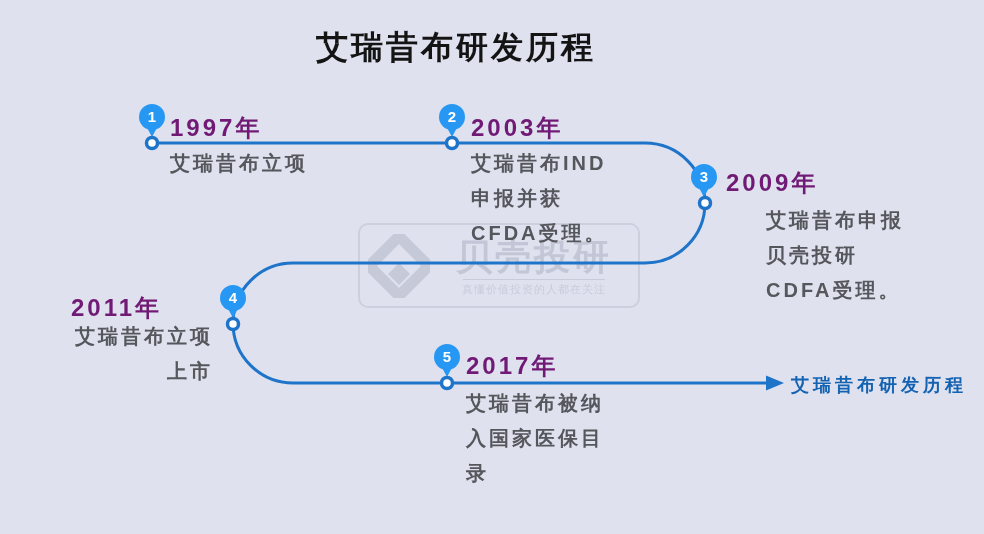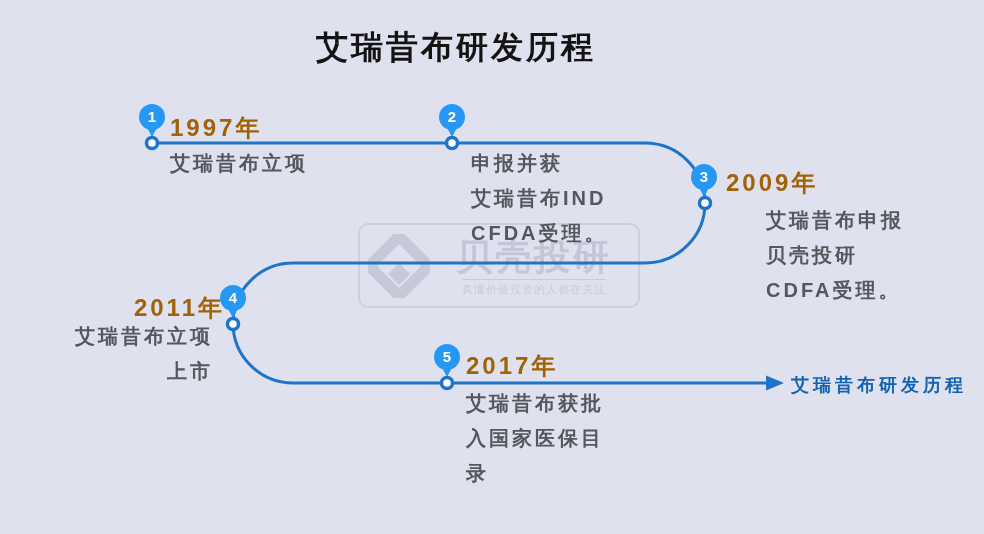--- a/index.html
+++ b/index.html
@@ -13,21 +13,21 @@
 
   .title{
     position:absolute;left:0;top:26px;width:912px;
     text-align:center;
     font-size:32px;font-weight:800;color:#141414;letter-spacing:3px;
   }
 
   .year{
     position:absolute;
     font-size:24px;font-weight:800;letter-spacing:3px;
-    color:#a16207;white-space:nowrap;
+    color:#701a75;white-space:nowrap;
   }
   .desc{
     position:absolute;
     font-size:20px;font-weight:700;letter-spacing:3px;
     color:#56575c;line-height:35px;white-space:nowrap;
   }
   .right-align{text-align:right;}
 
   .end-label{
     position:absolute;left:791px;top:373px;
@@ -114,42 +114,43 @@
   </svg>
 
   <div class="text-layer">
     <div class="title">艾瑞昔布研发历程</div>
 
     <div class="year" style="left:170px;top:112px;">1997年</div>
     <div class="desc" style="left:170px;top:146px;text-align:right;">
       <div>艾瑞昔布立项</div>
     </div>
 
+    <div class="year" style="left:471px;top:112px;">2003年</div>
     <div class="desc" style="left:471px;top:146px;">
+      <div>艾瑞昔布IND</div>
       <div>申报并获</div>
-      <div>艾瑞昔布IND</div>
       <div>CFDA受理。</div>
     </div>
 
     <div class="year" style="left:726px;top:167px;">2009年</div>
     <div class="desc" style="left:726px;top:203px;margin-left:40px;">
       <div>艾瑞昔布申报</div>
       <div>贝壳投研</div>
       <div>CDFA受理。</div>
     </div>
 
-    <div class="year right-align" style="left:32px;top:292px;width:193px;">2011年</div>
+    <div class="year right-align" style="left:20px;top:292px;width:193px;text-align:center;">2011年</div>
     <div class="desc right-align" style="left:20px;top:319px;width:193px;">
       <div>艾瑞昔布立项</div>
       <div>上市</div>
     </div>
 
     <div class="year" style="left:466px;top:350px;">2017年</div>
     <div class="desc" style="left:466px;top:386px;">
-      <div>艾瑞昔布获批</div>
+      <div>艾瑞昔布被纳</div>
       <div>入国家医保目</div>
       <div>录</div>
     </div>
 
     <div class="end-label">艾瑞昔布研发历程</div>
   </div>
 
 </div>
 
 </body></html>

